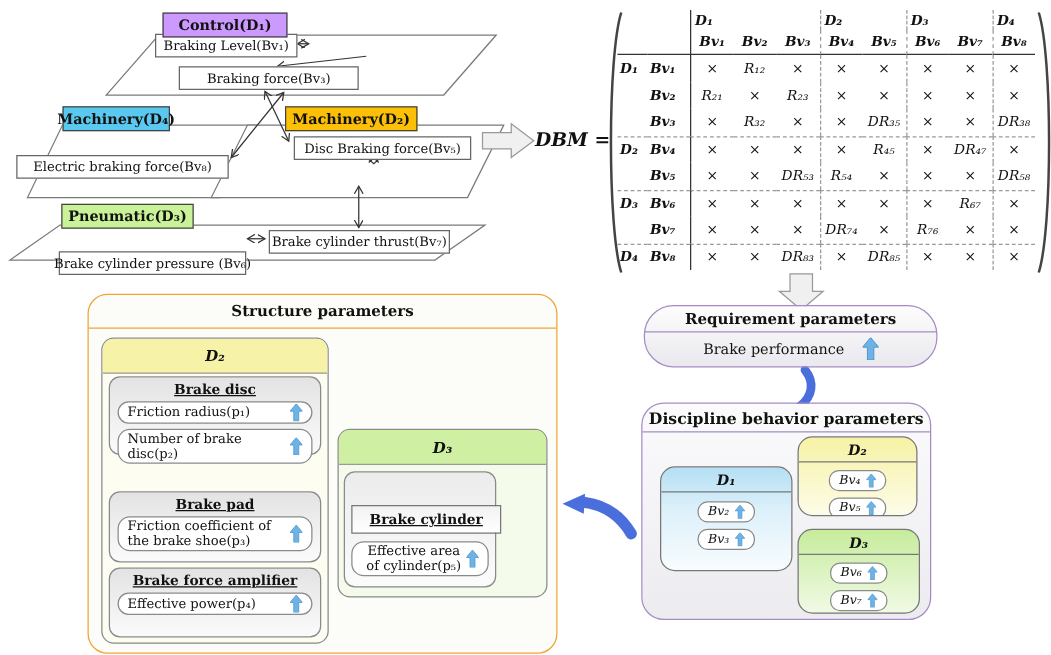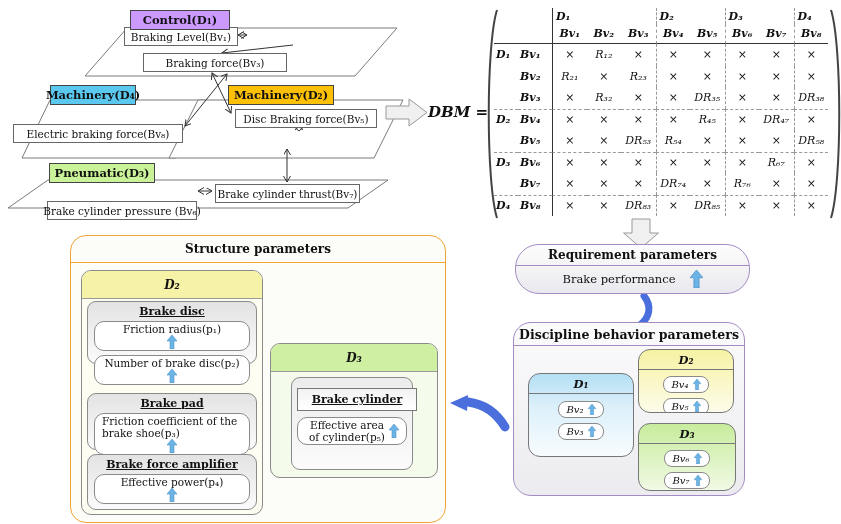--- a/index.html
+++ b/index.html
@@ -49,27 +49,27 @@
   .sgroup{position:absolute;border:1px solid #8a8a8a;border-radius:10px;overflow:hidden;}
   .sgroup .g-head{height:27px;display:flex;align-items:center;justify-content:center;font-weight:bold;
         font-style:italic;font-size:12px;border-bottom:1px solid #9a9a9a;}
   .sgroup.d2{left:10px;top:34px;width:180px;height:243px;background:#fdfdf2;}
   .sgroup.d2 .g-head{background:var(--d2-tint);}
   .sgroup.d3{left:199px;top:107px;width:166px;height:133px;background:#f4fbea;}
   .sgroup.d3 .g-head{background:var(--d3-tint);}
   .subgroup{position:absolute;left:5px;width:170px;border:1px solid #8a8a8a;border-radius:9px;
         background:linear-gradient(180deg,#e3e3e3,#fbfbfb);padding:2px 4px;box-sizing:border-box;}
   .subgroup .sg-title{text-align:center;font-weight:bold;font-size:11px;text-decoration:underline;margin:1px 0 3px;}
-  .subgroup .pill{margin:0 2px 4px;flex-direction:column;}
+  .subgroup .pill{margin:0 2px 4px;}
   .sg-disc{top:30px;height:63px;}
   .sg-pad{top:122px;height:57px;}
   .sg-amp{top:183px;height:56px;}
   .pill.two-line{white-space:normal;line-height:1.15;}
-  .d3-inner{position:absolute;left:20px;top:33px;width:122px;height:93px;border:1px solid #8a8a8a;
-        border-radius:9px;background:linear-gradient(180deg,#ececec,#fbfbfb);padding:4px 5px;box-sizing:border-box;}
+  .d3-inner{position:absolute;left:4px;top:33px;width:122px;height:93px;border:1px solid #8a8a8a;
+        border-radius:9px;background:linear-gradient(180deg,#ececec,#fbfbfb);padding:20px 5px;box-sizing:border-box;}
   .bc-title{width:118px;margin:6px auto 0;height:21px;border:1px solid #777;display:flex;align-items:center;
         justify-content:center;font-weight:bold;font-size:11px;text-decoration:underline;
         background:linear-gradient(180deg,#f2f2f2,#ffffff);}
   .d3-inner .pill{margin-top:6px;text-align:center;}
   
   .panel-req{position:absolute;left:515px;top:244px;width:233px;height:48px;border:1px solid var(--panel-border);
         border-radius:24px;background:linear-gradient(180deg,#fdfdfd,#e9e9ee);z-index:2;}
   .panel-req .p-title{height:20px;display:flex;align-items:center;justify-content:center;font-weight:bold;
         font-size:12px;border-bottom:1px solid var(--panel-border);}
   .panel-req .p-row{height:25px;display:flex;align-items:center;justify-content:center;gap:14px;font-size:11.5px;}

